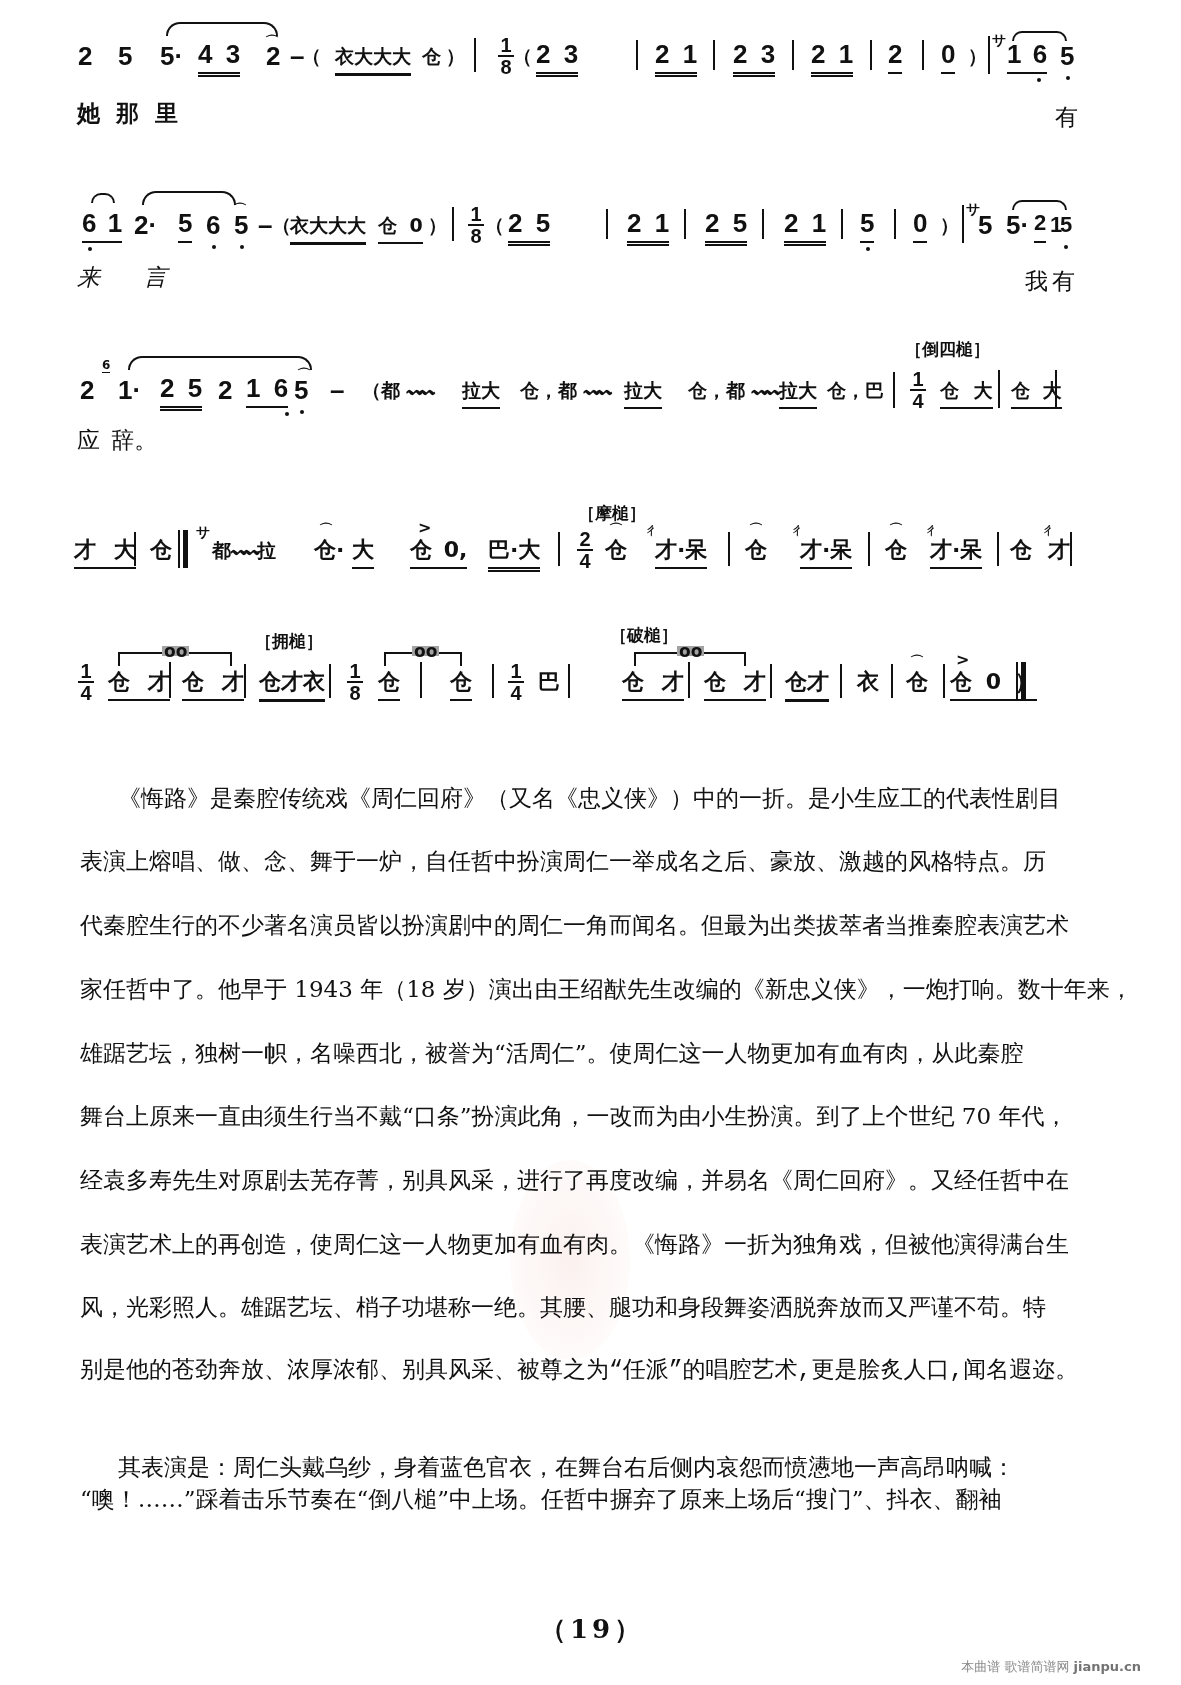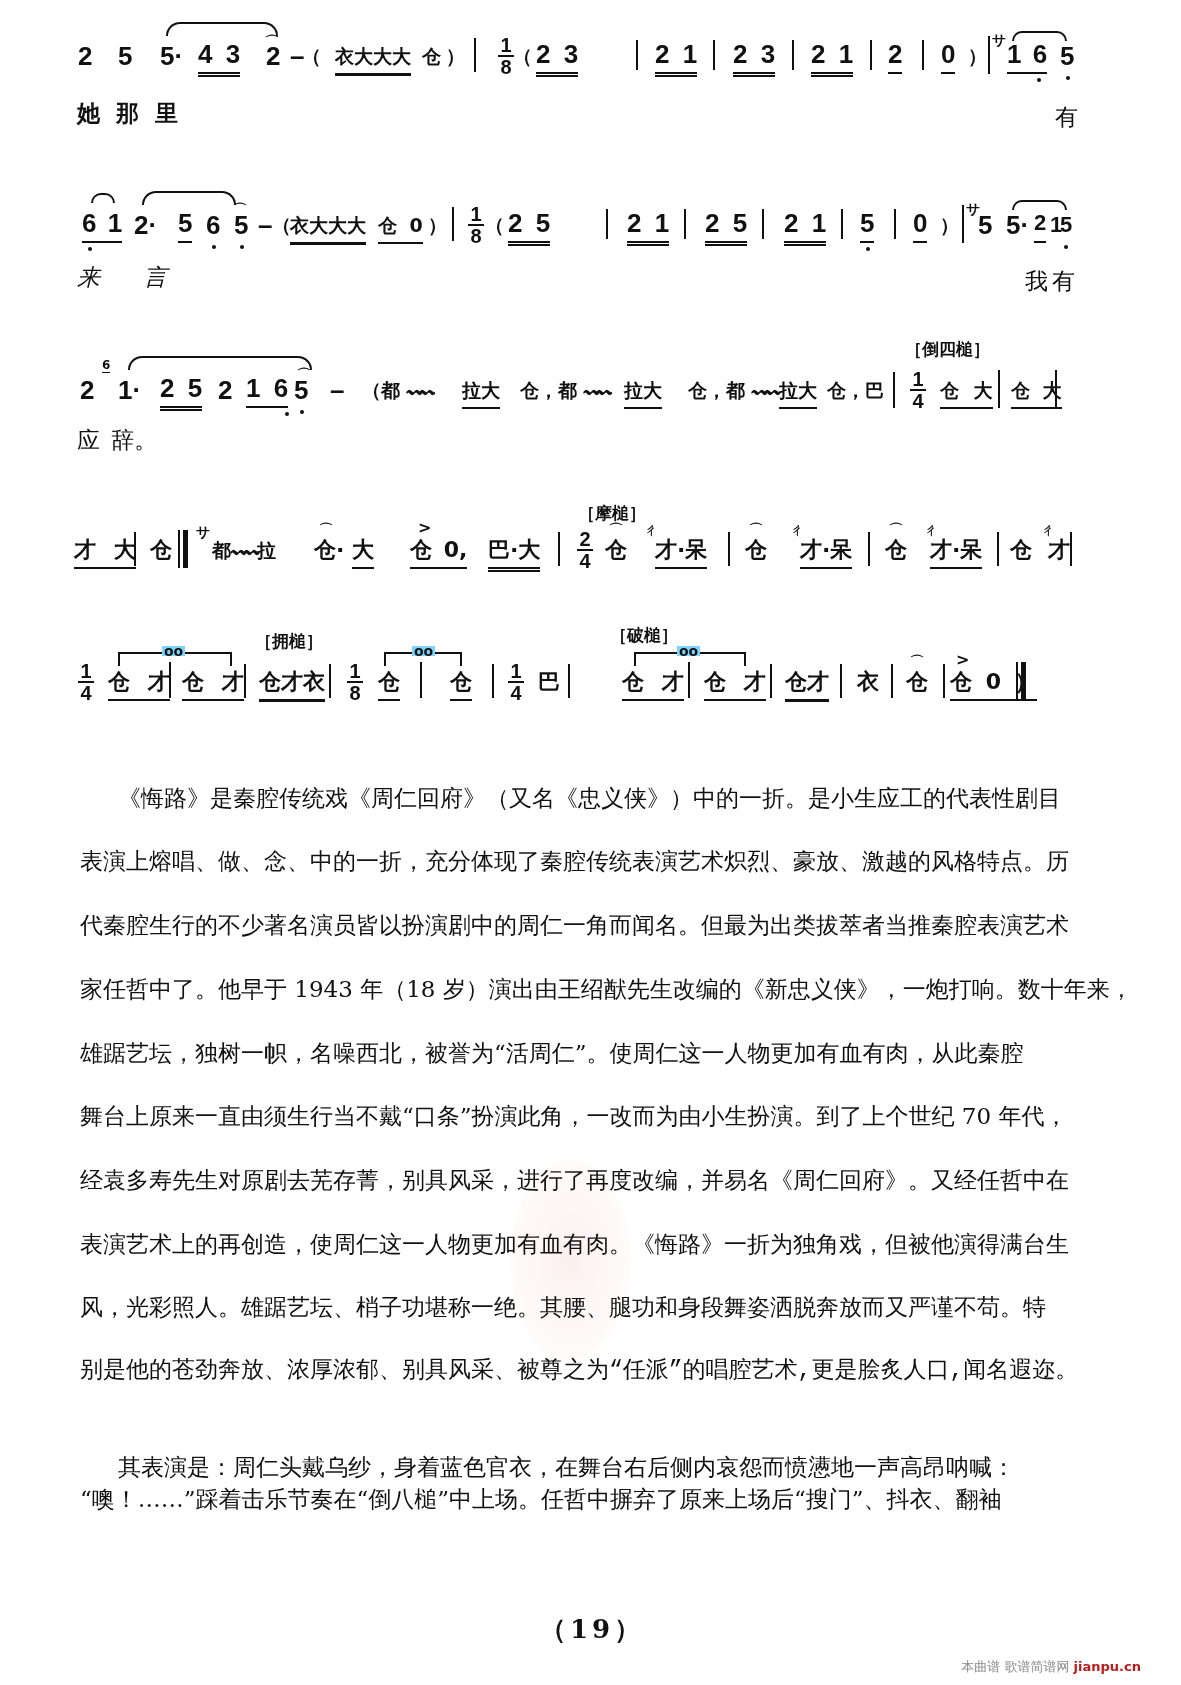--- a/index.html
+++ b/index.html
@@ -18,28 +18,28 @@
   .frac { position: absolute; font-family: "Liberation Sans", sans-serif; font-weight: bold; font-size: 20px; line-height: 20px; text-align: center; width: 16px; }
   .frac .n { display: block; border-bottom: 2px solid #111; }
   .frac .d { display: block; }
   .slur { position: absolute; border-top: 2px solid #111; border-left: 2px solid #111; border-right: 2px solid #111; border-radius: 14px 14px 0 0; height: 14px; border-bottom: none; }
   .fermata { position: absolute; font-size: 14px; font-weight: bold; line-height: 14px; }
   .dot-below { position: absolute; width: 4px; height: 4px; border-radius: 50%; background: #111; }
   .san { position: absolute; font-size: 14px; font-weight: bold; }
   .lyric { position: absolute; font-family: "DejaVu Sans", sans-serif; font-size: 23px; color: #111; }
   .label { position: absolute; font-family: "DejaVu Sans", sans-serif; font-size: 17px; font-weight: bold; }
   .bracket-group { position: absolute; height: 14px; border-top: 2px solid #111; border-left: 2px solid #111; border-right: 2px solid #111; }
-  .bracket-oo { position: absolute; font-size: 14px; font-weight: bold; background: #7dd3fc; padding: 0 2px; line-height: 10px; }
+  .bracket-oo { position: absolute; font-size: 17px; font-weight: bold; background: #a3a3a3; padding: 0 2px; line-height: 10px; }
   .accent { position: absolute; font-size: 16px; font-weight: bold; }
   .wavy { font-size: 15px; letter-spacing: -2px; vertical-align: middle; }
 
   .para { position: absolute; left: 80px; width: 1035px; font-family: "DejaVu Serif", serif; font-size: 23px; line-height: 30px; color: #111; white-space: nowrap; }
   .page-number { position: absolute; left: 540px; top: 1612px; font-family: "DejaVu Serif", serif; font-size: 26px; font-weight: bold; letter-spacing: 4px; }
   .watermark { position: absolute; right: 40px; top: 1658px; font-size: 13px; color: #8a8a8a; }
-  .watermark .site { color: #b91c1c; font-weight: bold; }
+  .watermark .site { color: #737373; font-weight: bold; }
   .stamp { position: absolute; left: 510px; top: 1160px; width: 120px; height: 200px; border-radius: 50%; background: radial-gradient(ellipse at center, rgba(240,200,190,0.25), rgba(255,255,255,0)); }
 </style>
 </head>
 <body>
 
 <div class="score-line" style="top:36px;">
   <div class="slur" style="left:166px; top:-14px; width:112px;"></div>
   <div class="fermata" style="left:265px; top:-2px;">⌒</div>
   <span class="tok" style="left:78px;">2</span>
   <span class="tok" style="left:118px;">5</span>
@@ -250,21 +250,21 @@
   <div class="accent" style="left:956px; top:-12px;">&gt;</div>
   <span class="tok cnl ul1" style="left:950px; line-height:34px; top:3px; word-spacing:6px;">仓 0 ）</span>
   <div class="bar" style="left:1016px; top:0px; height:38px;"></div>
   <div class="barthick" style="left:1021px; top:0px; height:38px;"></div>
 </div>
 
 <div class="stamp"></div>
 
 <div>
   <div class="para" style="top:783px; left:118px;">《悔路》是秦腔传统戏《周仁回府》（又名《忠义侠》）中的一折。是小生应工的代表性剧目</div>
-  <div class="para" style="top:846px;">表演上熔唱、做、念、中的一折，充分体现了秦腔传统表演艺术炽烈、豪放、激越的风格特点。历</div>
+  <div class="para" style="top:846px;">表演上熔唱、做、念、舞于一炉，自任哲中扮演周仁一举成名之后、豪放、激越的风格特点。历</div>
   <div class="para" style="top:910px;">代秦腔生行的不少著名演员皆以扮演剧中的周仁一角而闻名。但最为出类拔萃者当推秦腔表演艺术</div>
   <div class="para" style="top:974px;">家任哲中了。他早于 1943 年（18 岁）演出由王绍猷先生改编的《新忠义侠》，一炮打响。数十年来，</div>
   <div class="para" style="top:1038px;">雄踞艺坛，独树一帜，名噪西北，被誉为“活周仁”。使周仁这一人物更加有血有肉，从此秦腔</div>
   <div class="para" style="top:1101px;">舞台上原来一直由须生行当不戴“口条”扮演此角，一改而为由小生扮演。到了上个世纪 70 年代，</div>
   <div class="para" style="top:1165px;">经袁多寿先生对原剧去芜存菁，别具风采，进行了再度改编，并易名《周仁回府》。又经任哲中在</div>
   <div class="para" style="top:1229px;">表演艺术上的再创造，使周仁这一人物更加有血有肉。《悔路》一折为独角戏，但被他演得满台生</div>
   <div class="para" style="top:1292px;">风，光彩照人。雄踞艺坛、梢子功堪称一绝。其腰、腿功和身段舞姿洒脱奔放而又严谨不苟。特</div>
   <div class="para" style="top:1356px;font-family:Liberation Mono, monospace;">别是他的苍劲奔放、浓厚浓郁、别具风采、被尊之为“任派”的唱腔艺术,更是脍炙人口,闻名遐迩。</div>
 </div>
 

